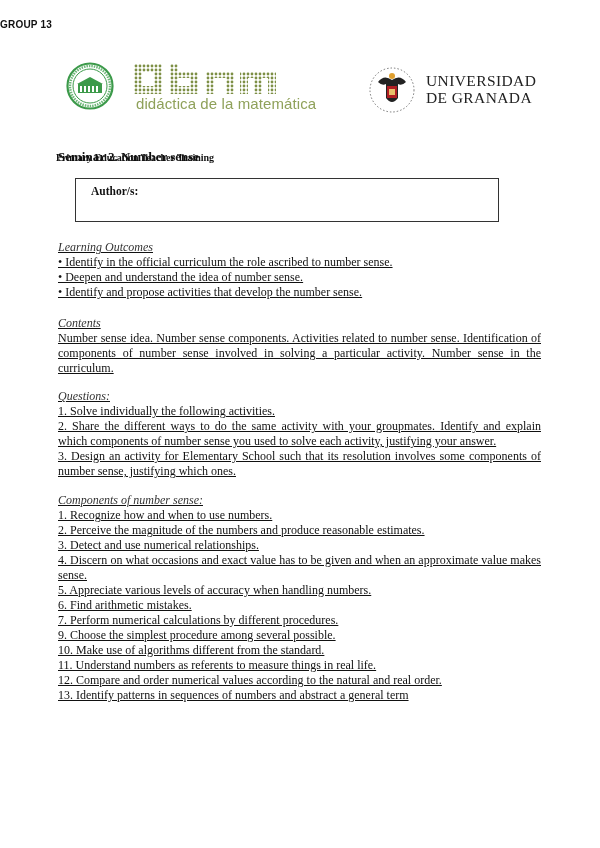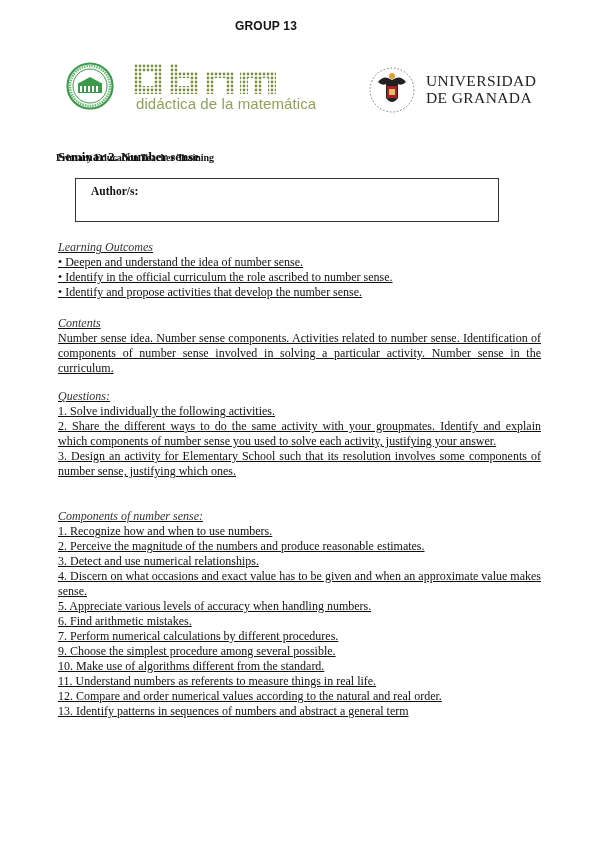--- a/index.html
+++ b/index.html
@@ -1,20 +1,20 @@
 <!DOCTYPE html>
 <html><head>
 <meta charset="utf-8">
 <style>
   html, body { margin: 0; padding: 0; background: #ffffff; }
   body { width: 600px; height: 848px; position: relative; overflow: hidden; color: #111; }
   .serif { font-family: "Liberation Serif", "DejaVu Serif", serif; }
   .sans { font-family: "Liberation Sans", "DejaVu Sans", sans-serif; }
 
-  .group-label { position: absolute; top: 19px; left: 0; width: 532px; text-align: center; font-size: 12px; font-weight: bold; letter-spacing: 0.2px; }
+  .group-label { position: absolute; top: 19px; left: 0; width: 532px; text-align: left; font-size: 10px; font-weight: bold; letter-spacing: 0.2px; }
 
   .logo-seal { position: absolute; left: 66px; top: 62px; width: 48px; height: 48px; }
   .logo-dm { position: absolute; left: 134px; top: 64px; width: 142px; height: 46px; }
   .logo-dm-text { position: absolute; left: 136px; top: 95px; font-size: 15px; color: #8fa15a; letter-spacing: 0.1px; white-space: nowrap; }
   .logo-ugr-crest { position: absolute; left: 368px; top: 64px; width: 48px; height: 52px; }
   .logo-ugr-text { position: absolute; left: 426px; top: 72px; font-size: 15.5px; line-height: 17px; color: #222; letter-spacing: 0.4px; }
   .logo-ugr-text div { white-space: nowrap; }
 
   .title1 { position: absolute; left: 56px; top: 127px; font-size: 10px; font-weight: bold; margin-top: 25px; }
   .title2 { position: absolute; left: 58px; top: 149px; font-size: 13px; font-weight: bold; }
@@ -24,21 +24,21 @@
 
   .section { position: absolute; left: 58px; width: 483px; font-size: 12px; line-height: 15px; text-decoration: underline; }
   .section .heading { font-style: italic; color: #333; }
   .section .line { white-space: nowrap; }
   .section .para { text-align: justify; }
   .section .para.last-left { text-align-last: left; }
 
   #outcomes { top: 240px; }
   #contents { top: 316px; }
   #questions { top: 389px; }
-  #components { top: 509px; }
+  #components { top: 493px; }
 </style>
 </head>
 <body>
 
 <div class="group-label sans">GROUP 13</div>
 
 <div class="logo-seal">
   <svg width="48" height="48" viewBox="0 0 48 48">
     <circle cx="24" cy="24" r="22.5" fill="#fff" stroke="#3c9a4a" stroke-width="2.2"></circle>
     <circle cx="24" cy="24" r="17" fill="#fff" stroke="#3c9a4a" stroke-width="1"></circle>
@@ -88,22 +88,22 @@
 
 <div class="title1 serif">Primary Education Teacher Training</div>
 <div class="title2 serif">Seminar 2. Number sense</div>
 
 <div class="author-box">
   <div class="author-label serif">Author/s:</div>
 </div>
 
 <div class="section serif" id="outcomes">
   <div class="heading">Learning Outcomes</div>
+  <div class="line">• Identify in the official curriculum the role ascribed to number sense.</div>
   <div class="line">• Deepen and understand the idea of number sense.</div>
-  <div class="line">• Identify in the official curriculum the role ascribed to number sense.</div>
   <div class="line">• Identify and propose activities that develop the number sense.</div>
 </div>
 
 <div class="section serif" id="contents">
   <div class="heading">Contents</div>
   <div class="para last-left">Number sense idea. Number sense components. Activities related to number sense. Identification of components of number sense involved in solving a particular activity. Number sense in the curriculum.</div>
 </div>
 
 <div class="section serif" id="questions">
   <div class="heading">Questions:</div>

